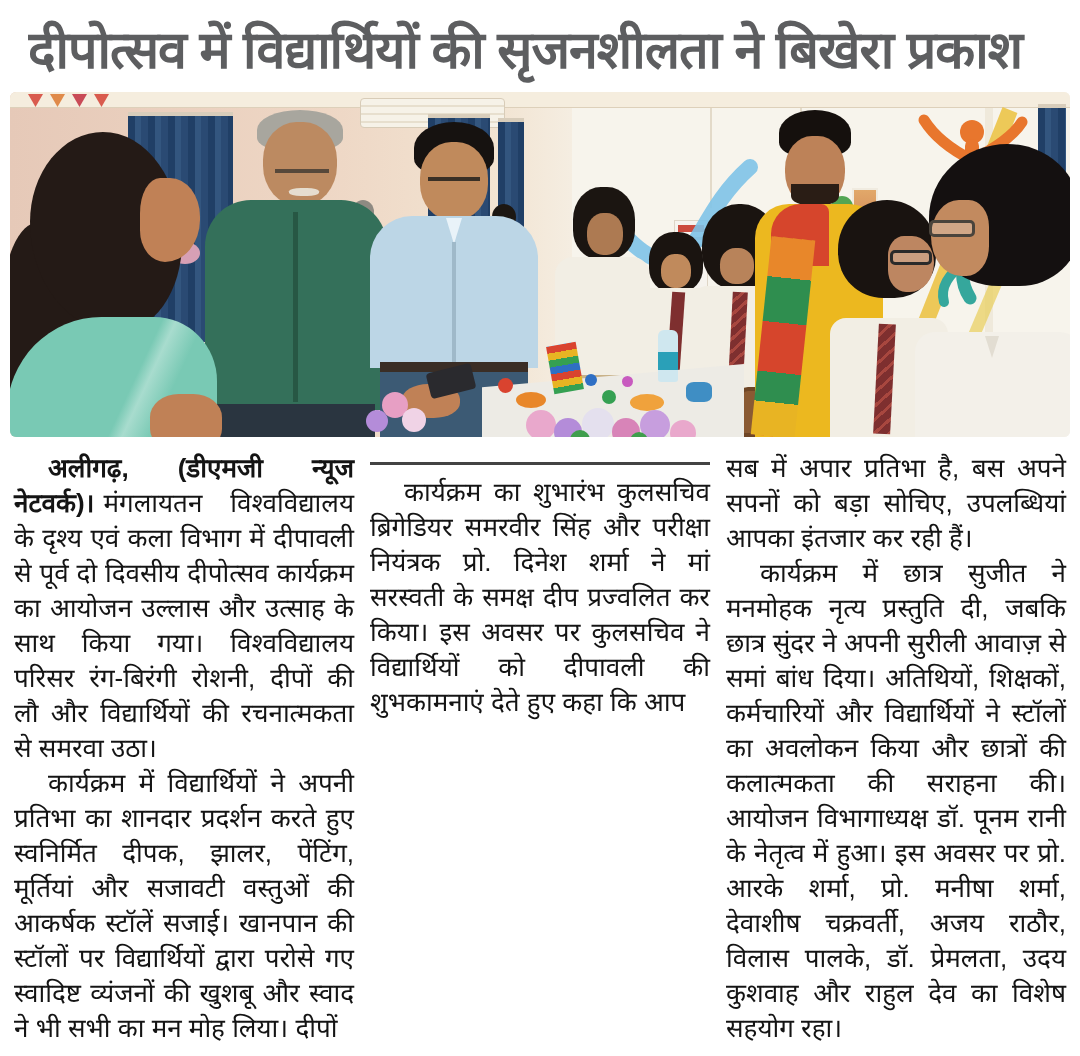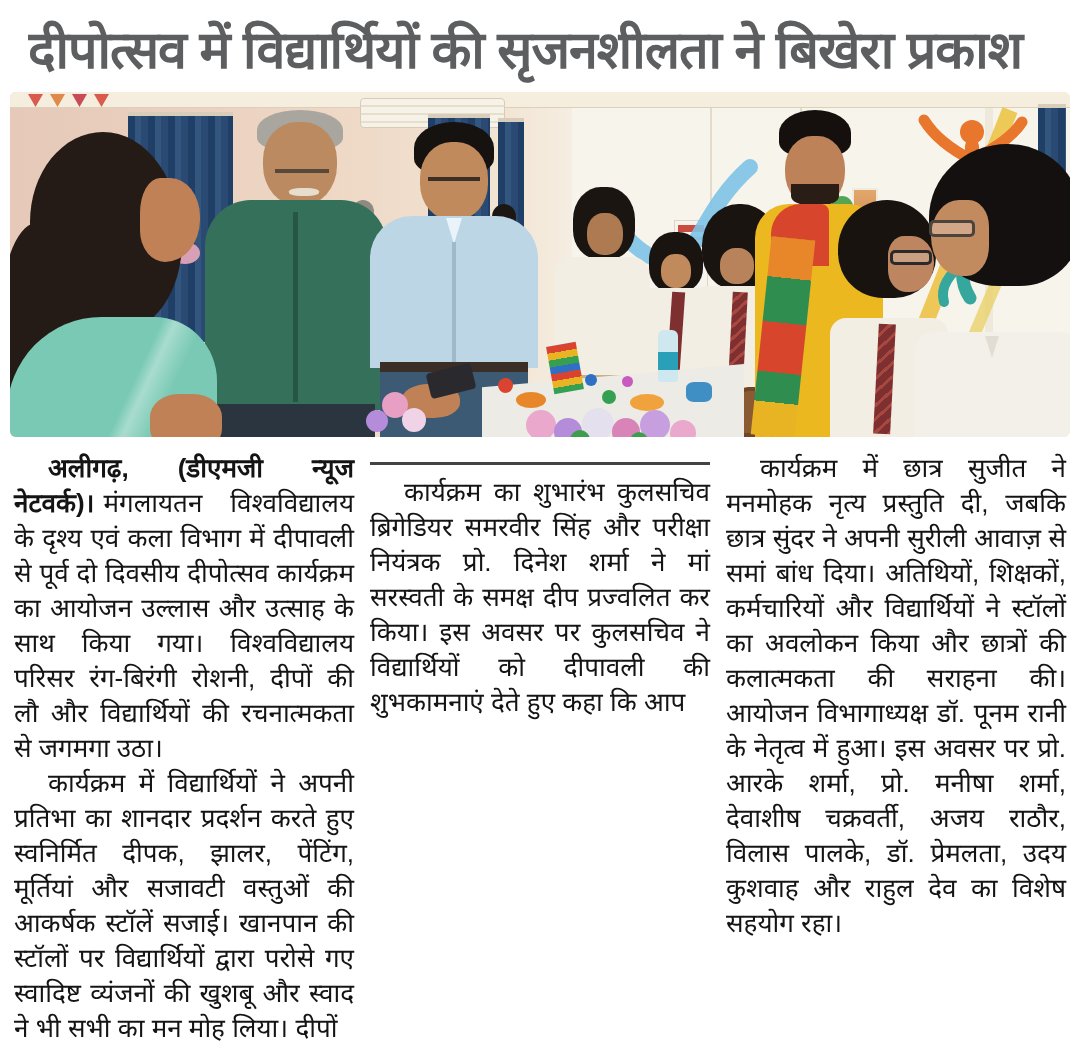--- a/index.html
+++ b/index.html
@@ -247,25 +247,26 @@
     <div class="flower" style="left:572px; top:316px; width:32px; height:32px; background:#e4e0ee;"></div>
     <div class="flower" style="left:602px; top:326px; width:28px; height:28px; background:#d884b8;"></div>
     <div class="flower" style="left:630px; top:318px; width:30px; height:30px; background:#c79ede;"></div>
     <div class="flower" style="left:660px; top:328px; width:26px; height:26px; background:#e9a8cc;"></div>
     <div class="flower" style="left:560px; top:338px; width:20px; height:20px; background:#3f9e4d;"></div>
     <div class="flower" style="left:620px; top:340px; width:18px; height:18px; background:#3f9e4d;"></div>
   </div>
 
   <div class="columns">
     <div class="col">
-      <p class="para"><b class="dateline">अलीगढ़, (डीएमजी न्यूज नेटवर्क)।</b><span>मंगलायतन विश्वविद्यालय के दृश्य एवं कला विभाग में दीपावली से पूर्व दो दिवसीय दीपोत्सव कार्यक्रम का आयोजन उल्लास और उत्साह के साथ किया गया। विश्वविद्यालय परिसर रंग-बिरंगी रोशनी, दीपों की लौ और विद्यार्थियों की रचनात्मकता से जगमगा उठा।</span></p>
+      <p class="para"><b class="dateline">अलीगढ़, (डीएमजी न्यूज नेटवर्क)।</b><span>मंगलायतन विश्वविद्यालय के दृश्य एवं कला विभाग में दीपावली से पूर्व दो दिवसीय दीपोत्सव कार्यक्रम का आयोजन उल्लास और उत्साह के साथ किया गया। विश्वविद्यालय परिसर रंग-बिरंगी रोशनी, दीपों की लौ और विद्यार्थियों की रचनात्मकता से समरवा उठा।</span></p>
       <p class="para">कार्यक्रम में विद्यार्थियों ने अपनी प्रतिभा का शानदार प्रदर्शन करते हुए स्वनिर्मित दीपक, झालर, पेंटिंग, मूर्तियां और सजावटी वस्तुओं की आकर्षक स्टॉलें सजाई। खानपान की स्टॉलों पर विद्यार्थियों द्वारा परोसे गए स्वादिष्ट व्यंजनों की खुशबू और स्वाद ने भी सभी का मन मोह लिया। दीपों</p>
     </div>
     <div class="col">
       <div class="subhead-rule"></div>
       <p class="para">कार्यक्रम का शुभारंभ कुलसचिव ब्रिगेडियर समरवीर सिंह और परीक्षा नियंत्रक प्रो. दिनेश शर्मा ने मां सरस्वती के समक्ष दीप प्रज्वलित कर किया। इस अवसर पर कुलसचिव ने विद्यार्थियों को दीपावली की शुभकामनाएं देते हुए कहा कि आप</p>
     </div>
     <div class="col">
+      <p class="para no-indent">सब में अपार प्रतिभा है, बस अपने सपनों को बड़ा सोचिए, उपलब्धियां आपका इंतजार कर रही हैं।</p>
       <p class="para">कार्यक्रम में छात्र सुजीत ने मनमोहक नृत्य प्रस्तुति दी, जबकि छात्र सुंदर ने अपनी सुरीली आवाज़ से समां बांध दिया। अतिथियों, शिक्षकों, कर्मचारियों और विद्यार्थियों ने स्टॉलों का अवलोकन किया और छात्रों की कलात्मकता की सराहना की। आयोजन विभागाध्यक्ष डॉ. पूनम रानी के नेतृत्व में हुआ। इस अवसर पर प्रो. आरके शर्मा, प्रो. मनीषा शर्मा, देवाशीष चक्रवर्ती, अजय राठौर, विलास पालके, डॉ. प्रेमलता, उदय कुशवाह और राहुल देव का विशेष सहयोग रहा।</p>
     </div>
   </div>
 
 </div>
 
 </body></html>

